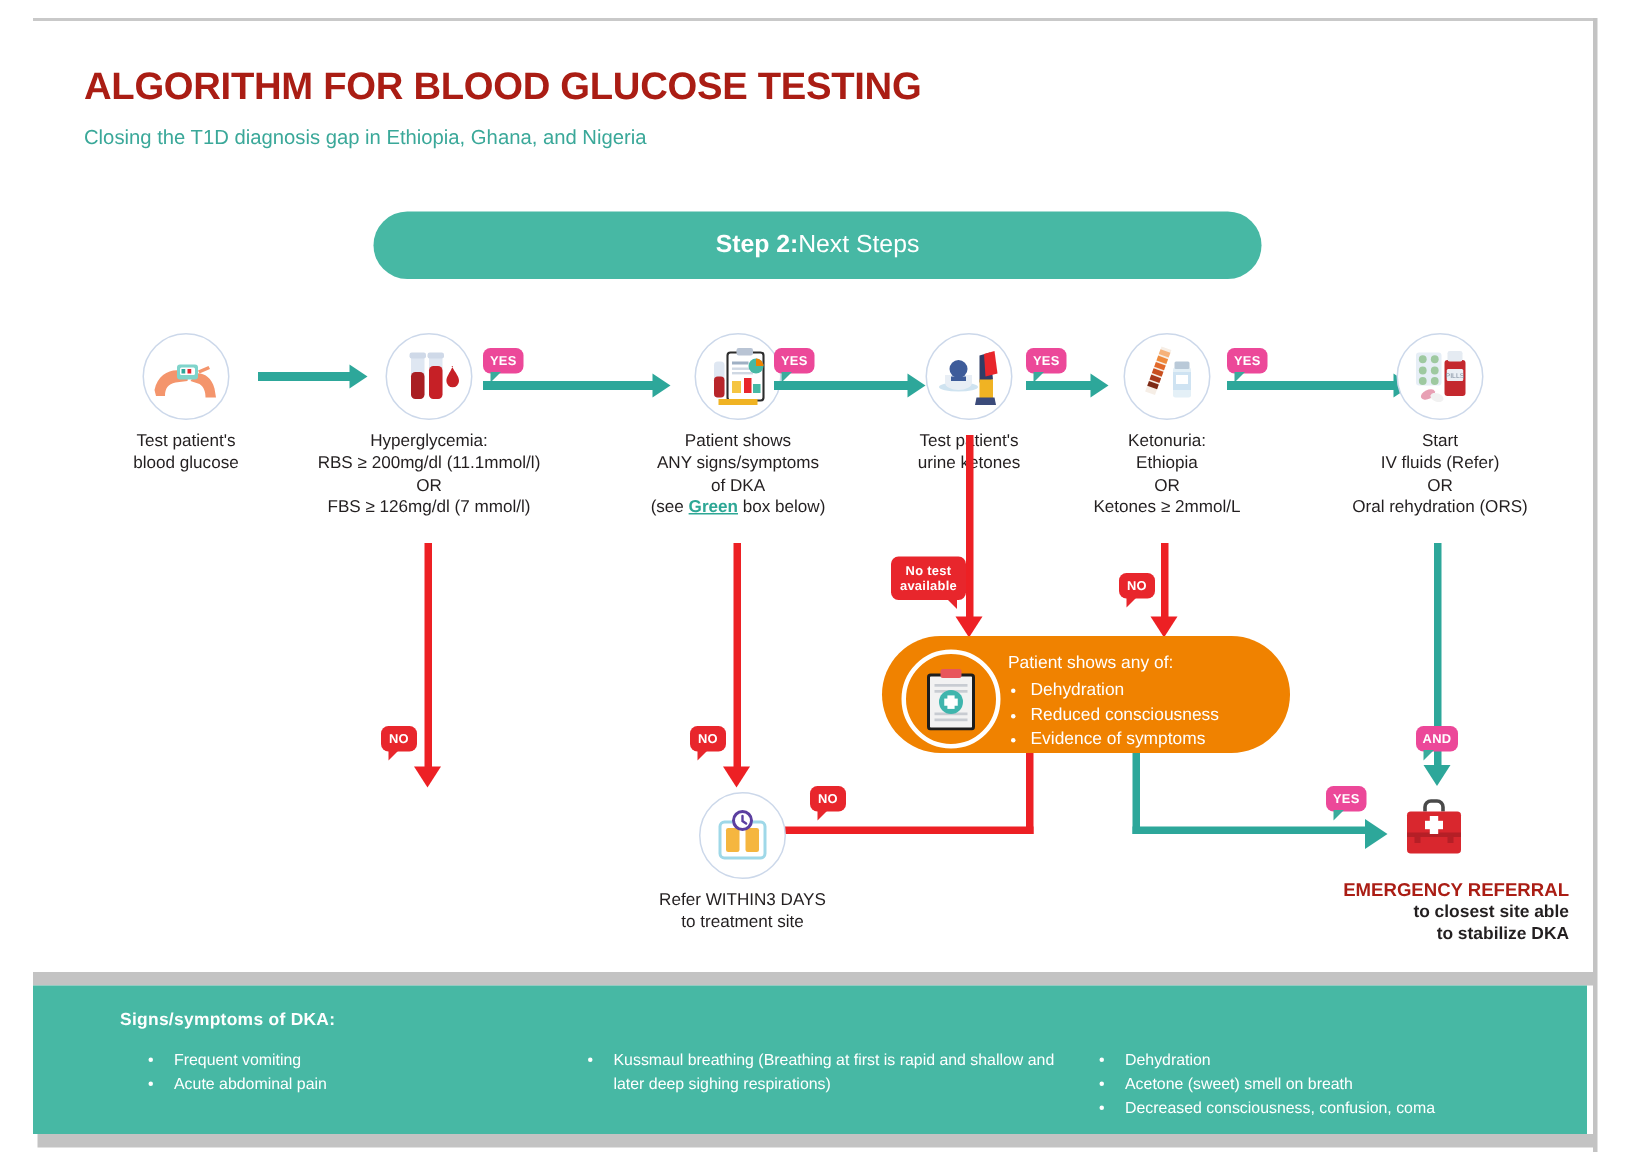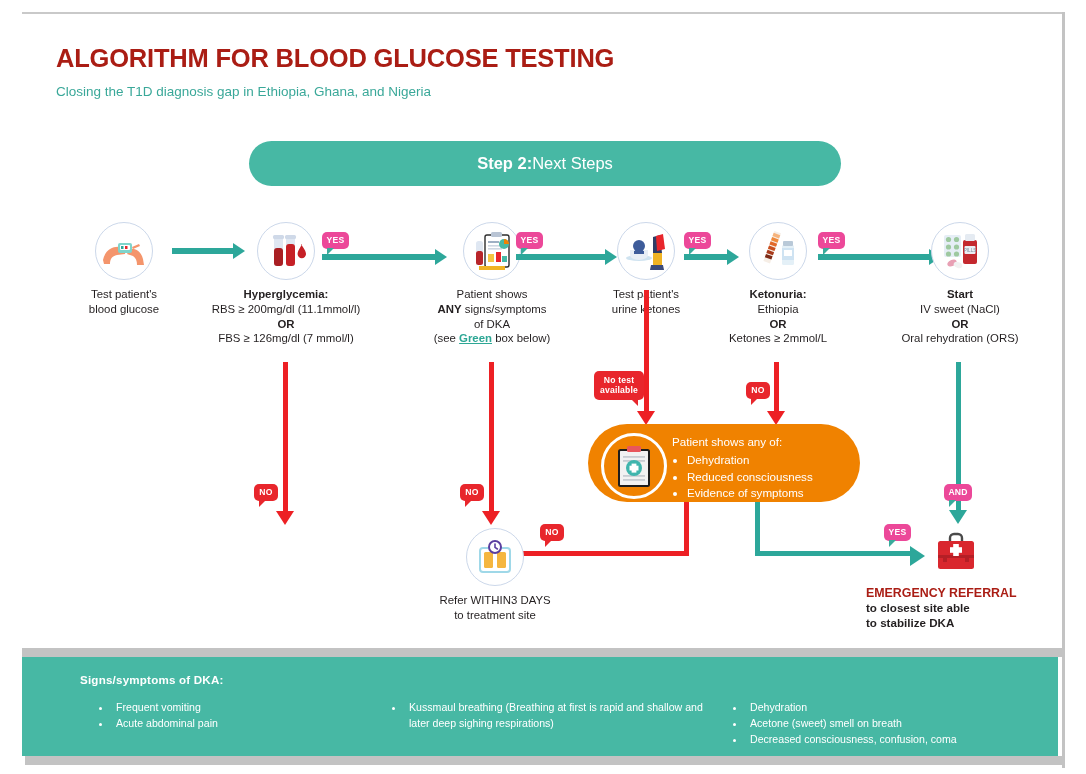--- a/index.html
+++ b/index.html
@@ -39,21 +39,21 @@
     width:56px;height:56px;border-radius:50%;
     border:1.5px solid #ccd8ea;background:#fff;
     margin:0 auto;position:relative;overflow:hidden;
     display:flex;align-items:center;justify-content:center;
   }
   .circ svg{display:block;}
   .node .cap{
     margin-top:7px;font-size:11.4px;color:#231f20;line-height:1.30;
     white-space:nowrap;
   }
-  .node .cap b{font-weight:bold;}
+  .node .cap b{font-weight:normal;}
   .cap .grn{color:#2da795;font-weight:bold;text-decoration:underline;}
 
   
   .tarrow{position:absolute;height:6px;background:#2da79a;}
   .tarrow::after{
     content:"";position:absolute;right:-11px;top:-5px;
     border-left:12px solid #2da79a;
     border-top:8px solid transparent;border-bottom:8px solid transparent;
   }
   
@@ -102,21 +102,21 @@
     border:3px solid #fff;border-radius:50%;
     display:flex;align-items:center;justify-content:center;
   }
   .orange-txt{
     position:absolute;left:84px;top:10px;color:#fff;font-size:11.6px;line-height:1.45;
   }
   .orange-txt ul{margin:1px 0 0 0;padding-left:15px;}
   .orange-txt li{margin:0;}
 
   
-  .emerg{position:absolute;text-align:left;}
+  .emerg{position:absolute;text-align:right;}
   .emerg .t1{font-size:12.4px;font-weight:bold;color:#aa1d14;white-space:nowrap;}
   .emerg .t2{font-size:11.6px;color:#231f20;line-height:1.32;white-space:nowrap;font-weight:bold;}
 
   
   .panel-shadow-top{position:absolute;left:22px;top:648px;width:1040px;height:9px;background:#c3c3c3;}
   .panel{
     position:absolute;left:22px;top:657px;width:1036px;height:99px;background:#47b8a4;
   }
   .panel-shadow-bot{position:absolute;left:25px;top:756px;width:1037px;height:9px;background:#c3c3c3;}
   .panel h4{
@@ -292,21 +292,21 @@
         <rect x="27" y="13" width="14" height="24" rx="2" fill="#c4282e"></rect>
         <rect x="29" y="7" width="10" height="7" rx="1.5" fill="#e5ebf2"></rect>
         <rect x="28.5" y="19" width="11" height="8" rx="1" fill="#e9eef4"></rect>
         <text x="34" y="25" font-size="4.6" fill="#7d8b9c" text-anchor="middle" font-family="sans-serif">PILLS</text>
         <ellipse cx="16" cy="36" rx="5" ry="3" fill="#e8a0b4" transform="rotate(-25 16 36)"></ellipse>
         <ellipse cx="22" cy="38" rx="4.5" ry="2.8" fill="#f1f1f1" transform="rotate(20 22 38)"></ellipse>
       </svg>
     </div>
     <div class="cap">
       <b>Start</b><br>
-      <span>IV sweet (NaCl)</span><br>
+      <span>IV fluids (Refer)</span><br>
       <b>OR</b><br>
       <span>Oral rehydration (ORS)</span>
     </div>
   </div>
 
   <div class="rarrow-v" style="left:283px;top:362px;height:150px;"></div>
   <div class="badge r" style="left:254px;top:484px;width:24px;height:17px;">
     <span>NO</span>
       <span class="tail"></span>
   </div>

